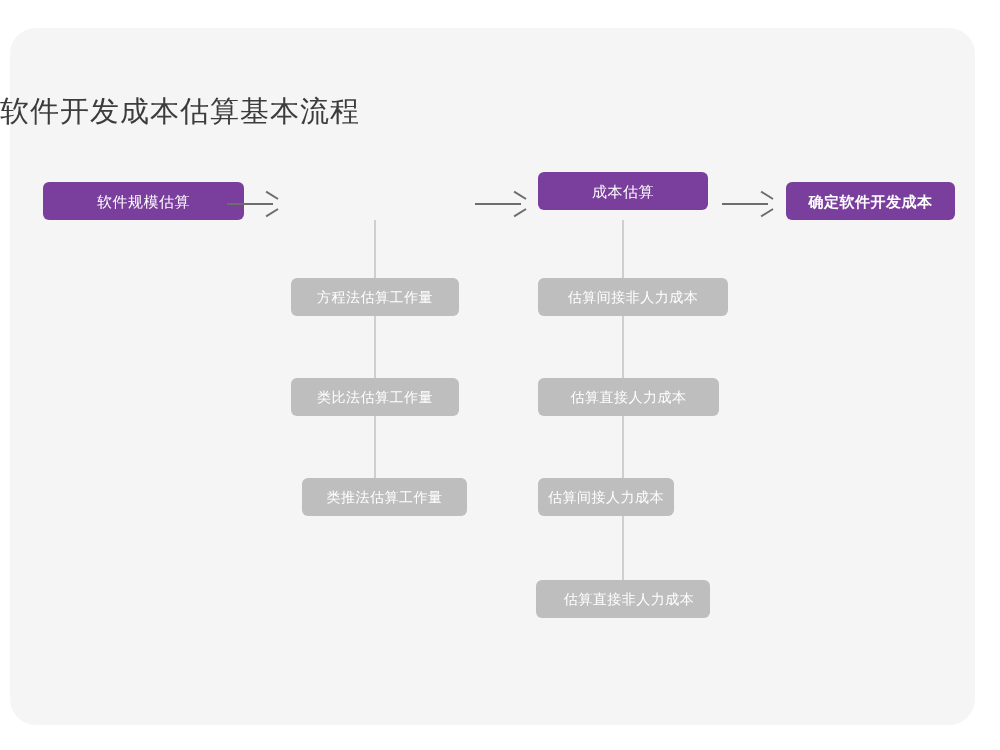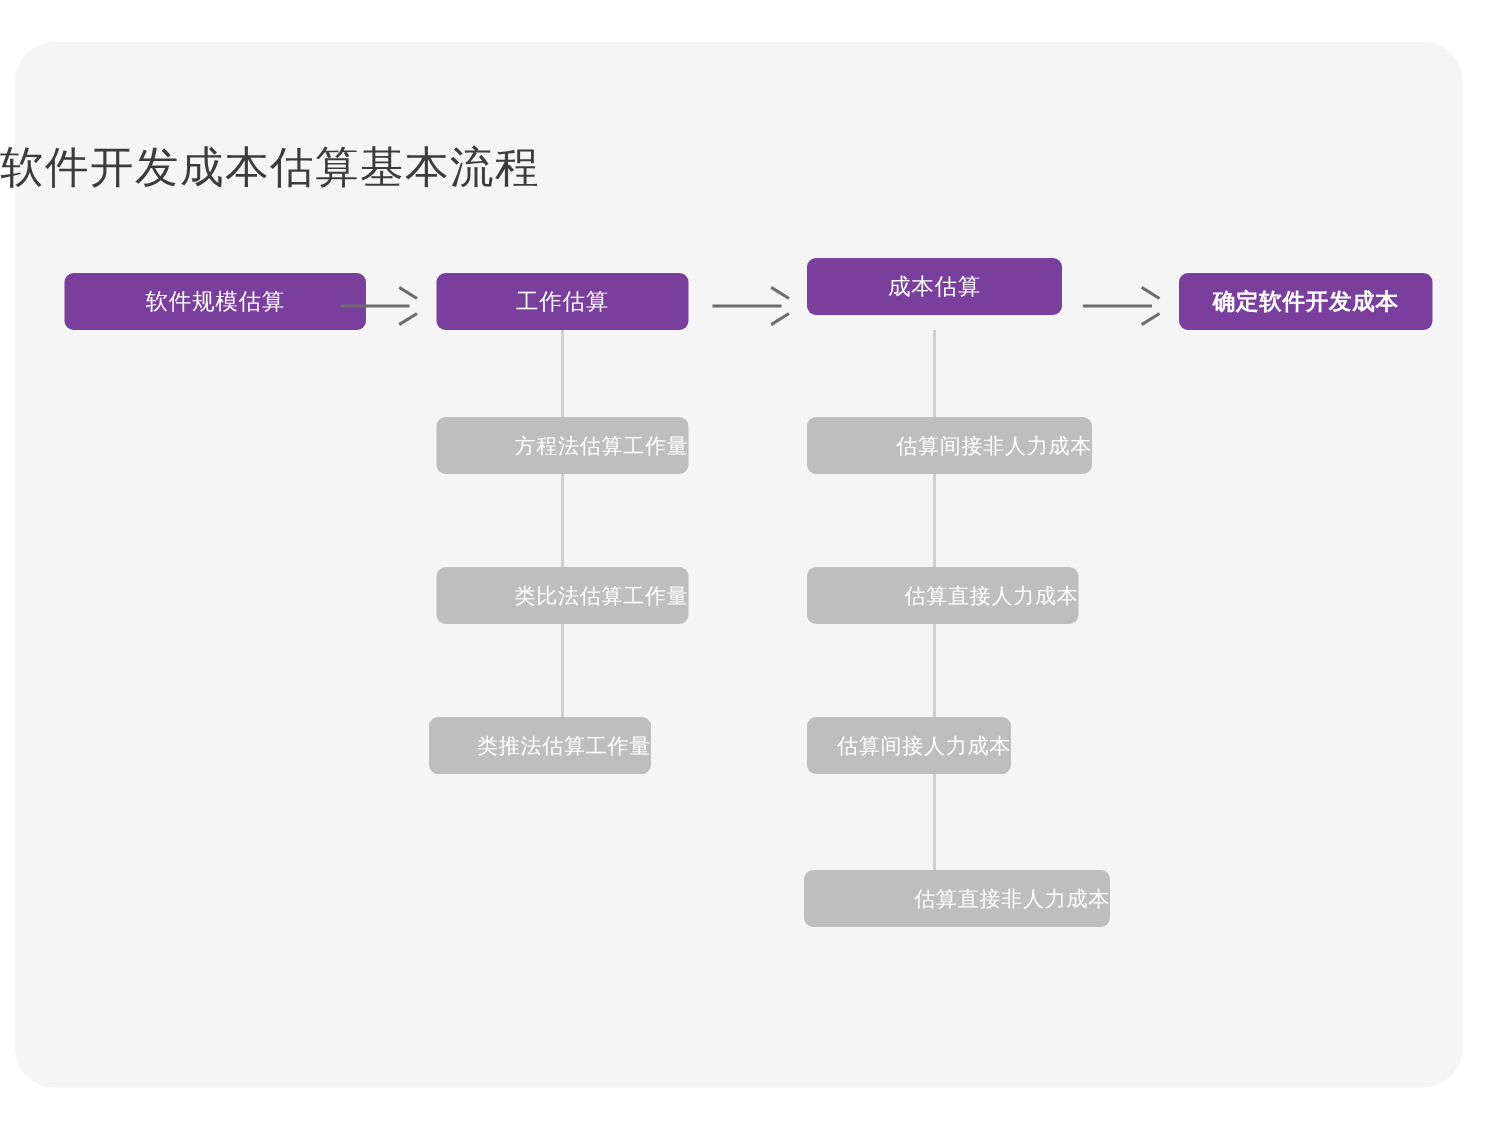--- a/index.html
+++ b/index.html
@@ -58,21 +58,20 @@
     line-height: 1;
   }
   .node.primary {
     background: #7a3e9d;
     height: 38px;
   }
   .node.secondary {
     background: #bebebe;
     height: 38px;
     font-size: 14px;
-    justify-content: flex-end;
   }
 
   
   .arrow {
     position: absolute;
     top: 194px;
     height: 20px;
     width: 52px;
   }
   .arrow .shaft {
@@ -115,23 +114,20 @@
 <div id="canvas">
 
   <div class="card"></div>
 
   <div class="title">软件开发成本估算基本流程</div>
 
   <div class="node primary" style="left:43px; top:182px; width:201px;">
     <span>软件规模估算</span>
   </div>
 
-  <div class="node primary" style="left:291px; top:182px; width:168px;">
-    <span>工作估算</span>
-  </div>
 
   <div class="node primary" style="left:538px; top:172px; width:170px;">
     <span>成本估算</span>
   </div>
 
   <div class="node primary" style="left:786px; top:182px; width:169px;font-weight:bold;">
     <span>确定软件开发成本</span>
   </div>
 
   <div class="arrow" style="left:227px;">
@@ -157,38 +153,38 @@
   <div class="vline" style="left:374px; top:416px;  height:62px;"></div>
 
   <div class="node secondary" style="left:291px; top:278px; width:168px;">
     <span>方程法估算工作量</span>
   </div>
 
   <div class="node secondary" style="left:291px; top:378px; width:168px;">
     <span>类比法估算工作量</span>
   </div>
 
-  <div class="node secondary" style="left:286px; top:478px; width:148px;">
+  <div class="node secondary" style="left:302px; top:478px; width:165px;">
     <span>类推法估算工作量</span>
   </div>
 
   <div class="vline" style="left:622px; top:220px;  height:58px;"></div>
   <div class="vline" style="left:622px; top:316px;  height:62px;"></div>
   <div class="vline" style="left:622px; top:416px;  height:62px;"></div>
   <div class="vline" style="left:622px; top:516px;  height:64px;"></div>
 
   <div class="node secondary" style="left:538px; top:278px; width:190px;">
     <span>估算间接非人力成本</span>
   </div>
 
   <div class="node secondary" style="left:538px; top:378px; width:181px;">
     <span>估算直接人力成本</span>
   </div>
 
   <div class="node secondary" style="left:538px; top:478px; width:136px;">
     <span>估算间接人力成本</span>
   </div>
 
-  <div class="node secondary" style="left:536px; top:580px; width:204px;padding-left:12px;">
+  <div class="node secondary" style="left:536px; top:580px; width:174px;padding-left:12px;">
     <span>估算直接非人力成本</span>
   </div>
 
 </div>
 
 </body></html>

